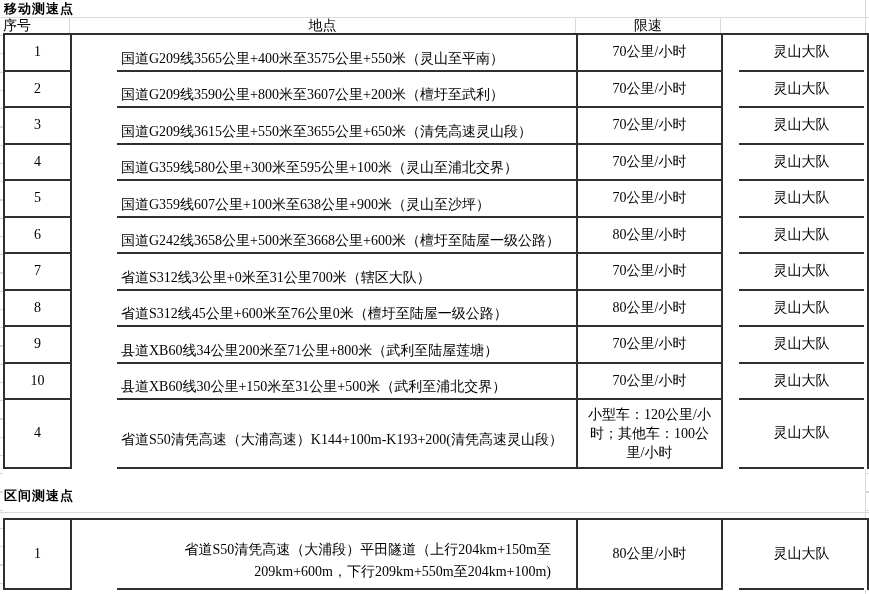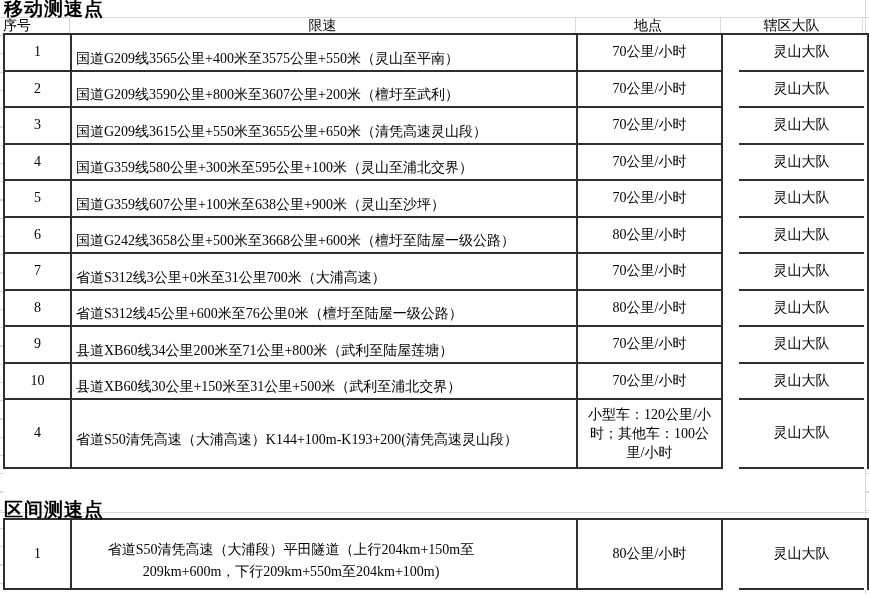--- a/index.html
+++ b/index.html
@@ -14,66 +14,65 @@
   #gl-gap-line{left:0;top:512px;width:869px;height:1px;}
   #gl-right-v{left:865px;top:0;width:1px;height:594px;}
   .gl-stubs{position:absolute;z-index:0;top:17px;height:577px;
     background:repeating-linear-gradient(to bottom,#d9d9d9 0,#d9d9d9 1px,transparent 1px,transparent 18.25px);}
   #gl-left-stubs{left:0;width:3px;}
   #gl-right-stubs{left:866px;width:3px;}
 
   .content{position:relative;z-index:1;}
 
   .sec-title{height:17px;line-height:17px;padding-left:4px;
-    font-weight:bold;font-size:19px;letter-spacing:1px;}
+    font-weight:bold;font-size:13px;letter-spacing:1px;}
 
   
   .hdr{margin-left:1px;width:862px;height:16px;display:grid;
     grid-template-columns:69px 506px 145px 142px;font-size:14px;}
   .hdr .hcell{border-right:1px solid #d9d9d9;display:flex;align-items:center;
     justify-content:center;line-height:15px;overflow:hidden;}
   .hdr .h-no{justify-content:flex-start;padding-left:2px;}
 
   
   .tbl{margin-left:3px;display:grid;grid-template-columns:67px 506px 145px 141px;
     border:2px solid #2f2f2f;border-bottom:none;font-size:14px;background:#fff;}
   #tbl-mobile{grid-template-rows:repeat(10,36.5px) 68.5px;}
   #tbl-interval{grid-template-rows:70px;}
   .row{display:contents;}
   .tbl .cell{border-right:2px solid #2f2f2f;border-bottom:2px solid #2f2f2f;
     display:flex;align-items:center;justify-content:center;text-align:center;
     overflow:hidden;box-sizing:border-box;}
   .tbl .cell:nth-child(4n){border-right:none;margin-left:16px;}
-  .tbl .c-loc{justify-content:flex-start;text-align:center;padding:13px 6px 0 4px;}
+  .tbl .c-loc{justify-content:flex-start;text-align:right;padding:13px 6px 0 4px;margin-left:45px;}
   .tbl .c-lim,.tbl .c-bri{padding:0 4px;}
   .c-lim-multi{line-height:19px;padding:16px 9px !important;}
   .c-loc-2l{line-height:22px;}
   .c-loc-2l .clip{max-width:430px;display:inline-block;}
 
   .gap{height:49.5px;position:relative;}
-  .gap .sec-title{padding-top:32px;height:18px;line-height:18px;}
+  .gap .sec-title{padding-top:18px;height:18px;line-height:18px;}
 </style>
 </head>
 <body>
 
 <div class="gl" id="gl-under-title"></div>
 <div class="gl" id="gl-gap-line"></div>
 <div class="gl" id="gl-right-v"></div>
 <div class="gl-stubs" id="gl-left-stubs"></div>
 <div class="gl-stubs" id="gl-right-stubs"></div>
 
 <div class="content">
 
   <div class="sec-title">移动测速点</div>
 
   <div class="hdr">
     <div class="hcell h-no">序号</div>
+    <div class="hcell">地点</div>
     <div class="hcell">限速</div>
-    <div class="hcell">地点</div>
-    <div class="hcell">辖区大队</div>
   </div>
 
   <div class="tbl" id="tbl-mobile">
     <div class="row">
       <div class="cell c-no">1</div>
       <div class="cell c-loc">国道G209线3565公里+400米至3575公里+550米（灵山至平南）</div>
       <div class="cell c-lim">70公里/小时</div>
       <div class="cell c-bri">灵山大队</div>
     </div>
     <div class="row">
@@ -101,21 +100,21 @@
       <div class="cell c-bri">灵山大队</div>
     </div>
     <div class="row">
       <div class="cell c-no">6</div>
       <div class="cell c-loc">国道G242线3658公里+500米至3668公里+600米（檀圩至陆屋一级公路）</div>
       <div class="cell c-lim">80公里/小时</div>
       <div class="cell c-bri">灵山大队</div>
     </div>
     <div class="row">
       <div class="cell c-no">7</div>
-      <div class="cell c-loc">省道S312线3公里+0米至31公里700米（大浦高速）</div>
+      <div class="cell c-loc">省道S312线3公里+0米至31公里700米（辖区大队）</div>
       <div class="cell c-lim">70公里/小时</div>
       <div class="cell c-bri">灵山大队</div>
     </div>
     <div class="row">
       <div class="cell c-no">8</div>
       <div class="cell c-loc">省道S312线45公里+600米至76公里0米（檀圩至陆屋一级公路）</div>
       <div class="cell c-lim">80公里/小时</div>
       <div class="cell c-bri">灵山大队</div>
     </div>
     <div class="row">

